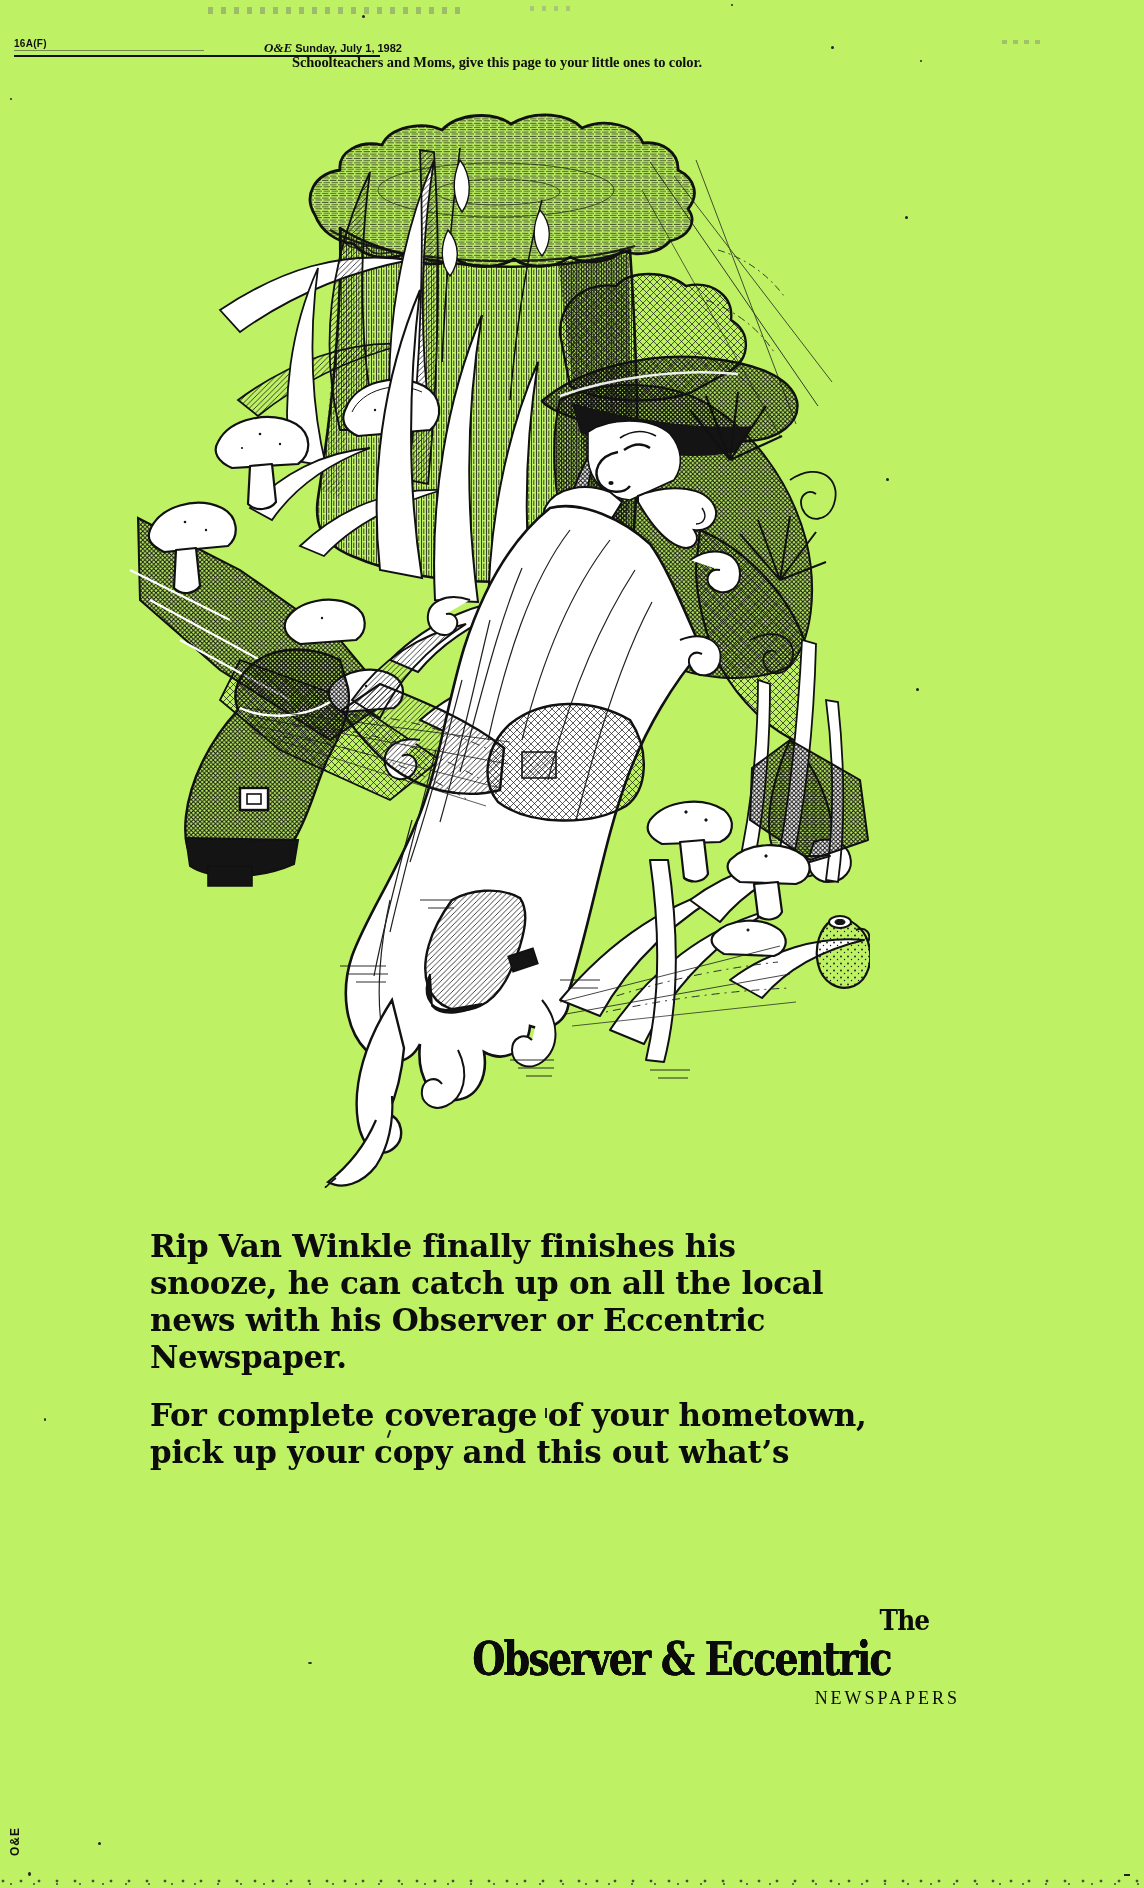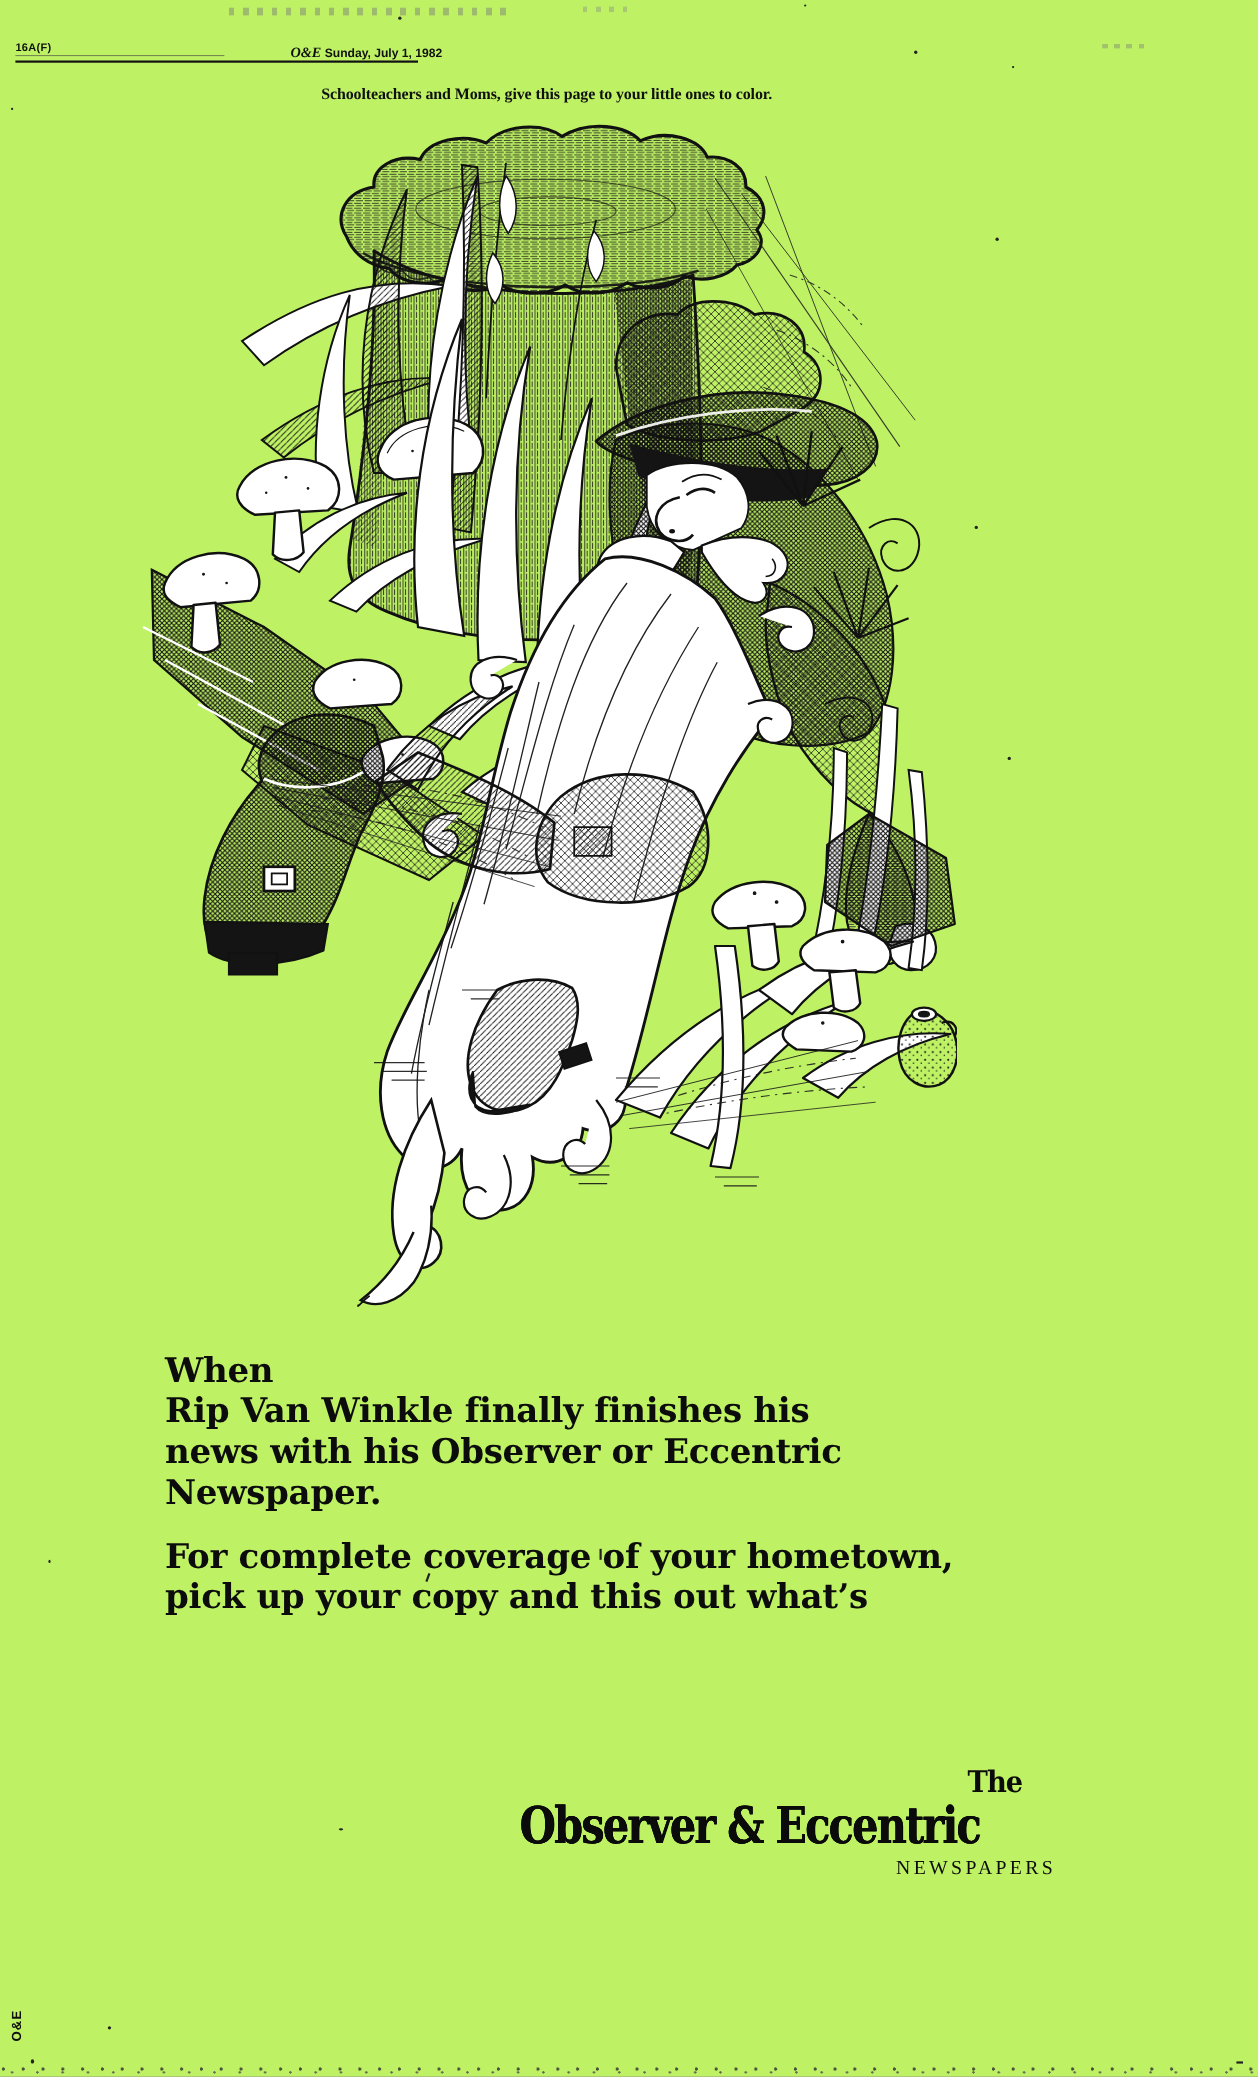--- a/index.html
+++ b/index.html
@@ -7,21 +7,21 @@
         font-family:"Liberation Serif",serif;overflow:hidden;margin:0 auto;}
   
   .edition{position:absolute;left:14px;top:38px;font-family:"Liberation Sans",sans-serif;
            font-size:10px;font-weight:bold;letter-spacing:.3px;}
   .rule{position:absolute;left:14px;top:55px;width:366px;height:2px;background:#111;}
   .rule2{position:absolute;left:14px;top:50px;width:190px;height:1px;background:#444;opacity:.6;}
   .dateline{position:absolute;left:264px;top:40px;font-size:12px;white-space:nowrap;}
   .dateline .oe{font-style:italic;font-weight:bold;font-size:13px;}
   .dateline .dt{font-family:"Liberation Sans",sans-serif;font-size:11px;font-weight:bold;}
   .instruction{position:absolute;left:130px;top:54px;width:734px;text-align:center;
-               font-weight:bold;font-size:14.5px;letter-spacing:-.1px;margin-top:24px;}
+               font-weight:bold;font-size:14.5px;letter-spacing:-.1px;}
   
   .art{position:absolute;left:90px;top:100px;width:780px;height:1095px;}
   
   .copy{position:absolute;left:150px;top:1228px;width:770px;font-family:"DejaVu Serif",serif;
         font-weight:bold;font-size:31px;line-height:37px;letter-spacing:-.3px;color:#0c0c0c;}
   .copy .para2{margin-top:21px;}
   
   .logo{position:absolute;left:190px;top:1608px;width:770px;text-align:right;color:#0b0b0b;}
   .logo-the{font-family:"DejaVu Serif",serif;font-weight:bold;font-size:27px;line-height:26px;
             letter-spacing:-1px;transform:scaleX(.92);}
@@ -302,22 +302,22 @@
     <g stroke="#161616" stroke-width="1.1" fill="none" opacity=".9">
       <path d="M250 866 h46 M258 874 h40 M266 882 h30"></path>
       <path d="M420 960 h44 M428 968 h36 M436 976 h26"></path>
       <path d="M470 880 h40 M478 888 h30"></path>
       <path d="M330 800 h36 M338 808 h26"></path>
       <path d="M560 970 h40 M568 978 h30"></path>
     </g>
   </svg>
 
   <div class="copy">
-    <div>When</div>
     <div>Rip Van Winkle finally finishes his</div>
+    <div>snooze, he can catch up on all the local</div>
     <div>news with his Observer or Eccentric</div>
     <div>Newspaper.</div>
     <div class="para2">
       <div>For complete coverage of your hometown,</div>
       <div>pick up your copy and this out what’s</div>
     </div>
   </div>
 
   <div class="logo">
     <div class="logo-the">The</div>

